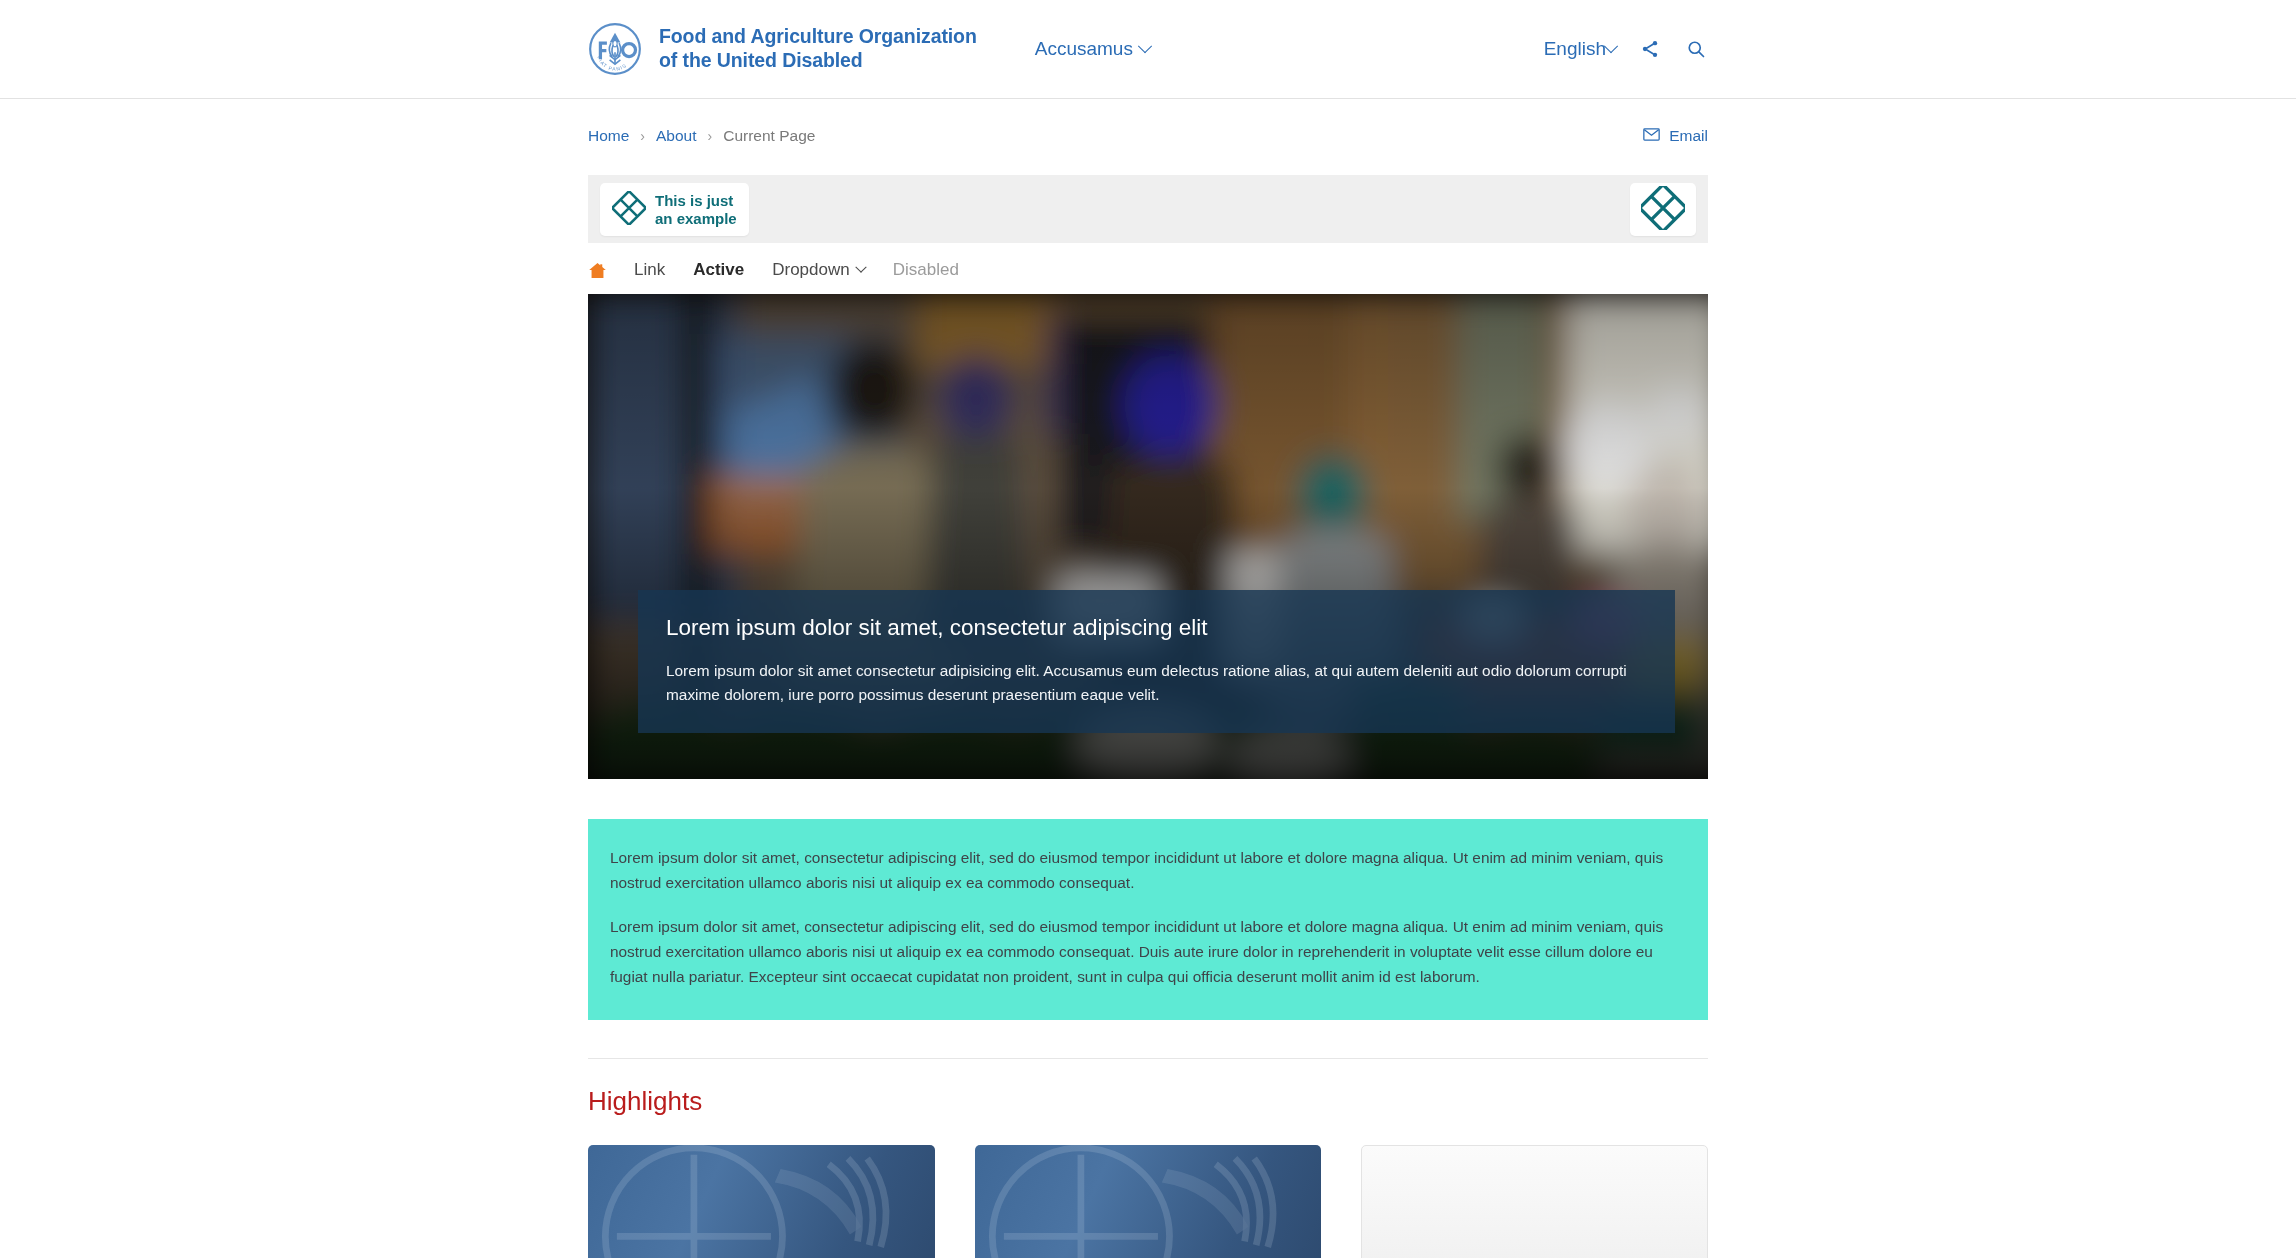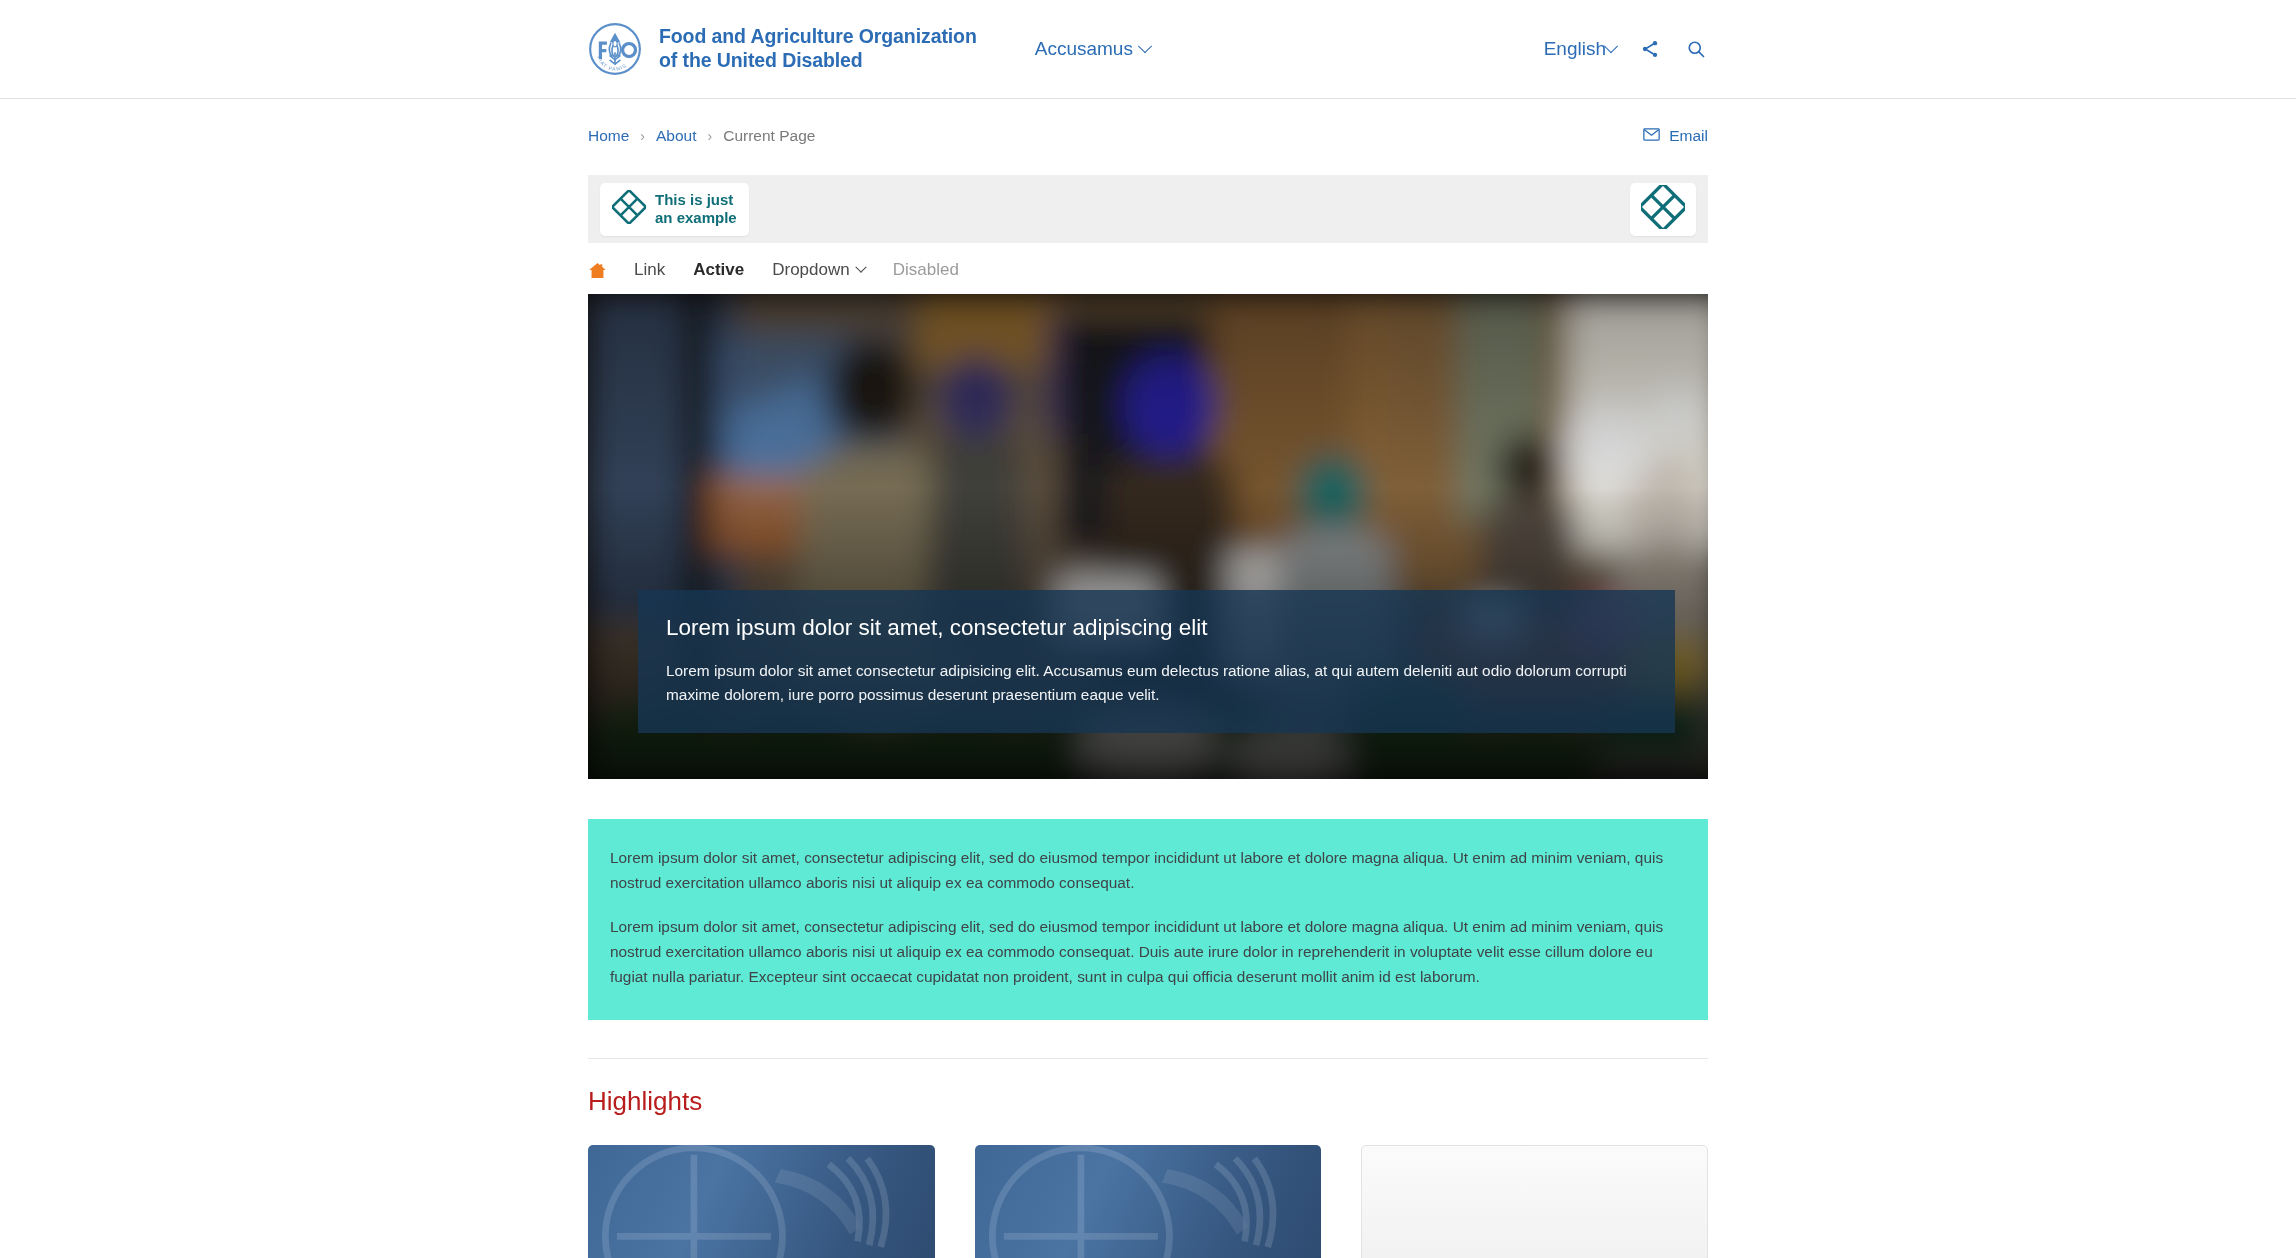--- a/index.html
+++ b/index.html
@@ -87,22 +87,22 @@
     margin-top: 28px;
     letter-spacing: -0.2px;
   }
 
   
   .logo-strip {
     margin-top: 30px;
     background: #efefef;
     height: 68px;
     display: flex;
-    align-items: center;
-    padding: 0 12px;
+    align-items: flex-start;
+    padding: 8px 12px;
     position: relative;
   }
   .logo-chip {
     background: #fff;
     border-radius: 5px;
     height: 53px;
     display: flex;
     align-items: center;
     gap: 9px;
     padding: 0 12px;

